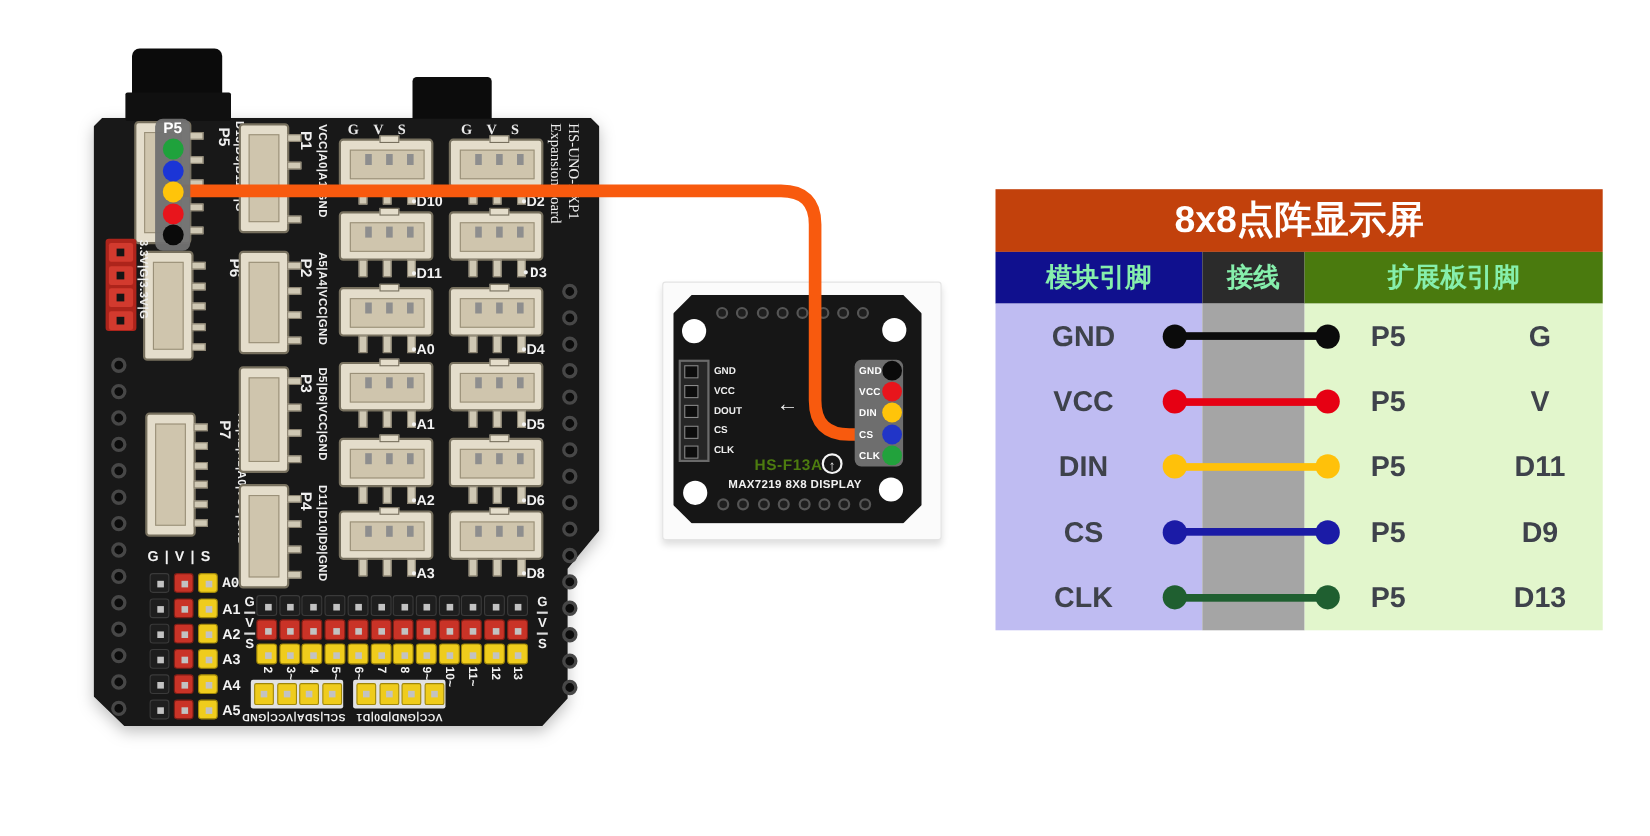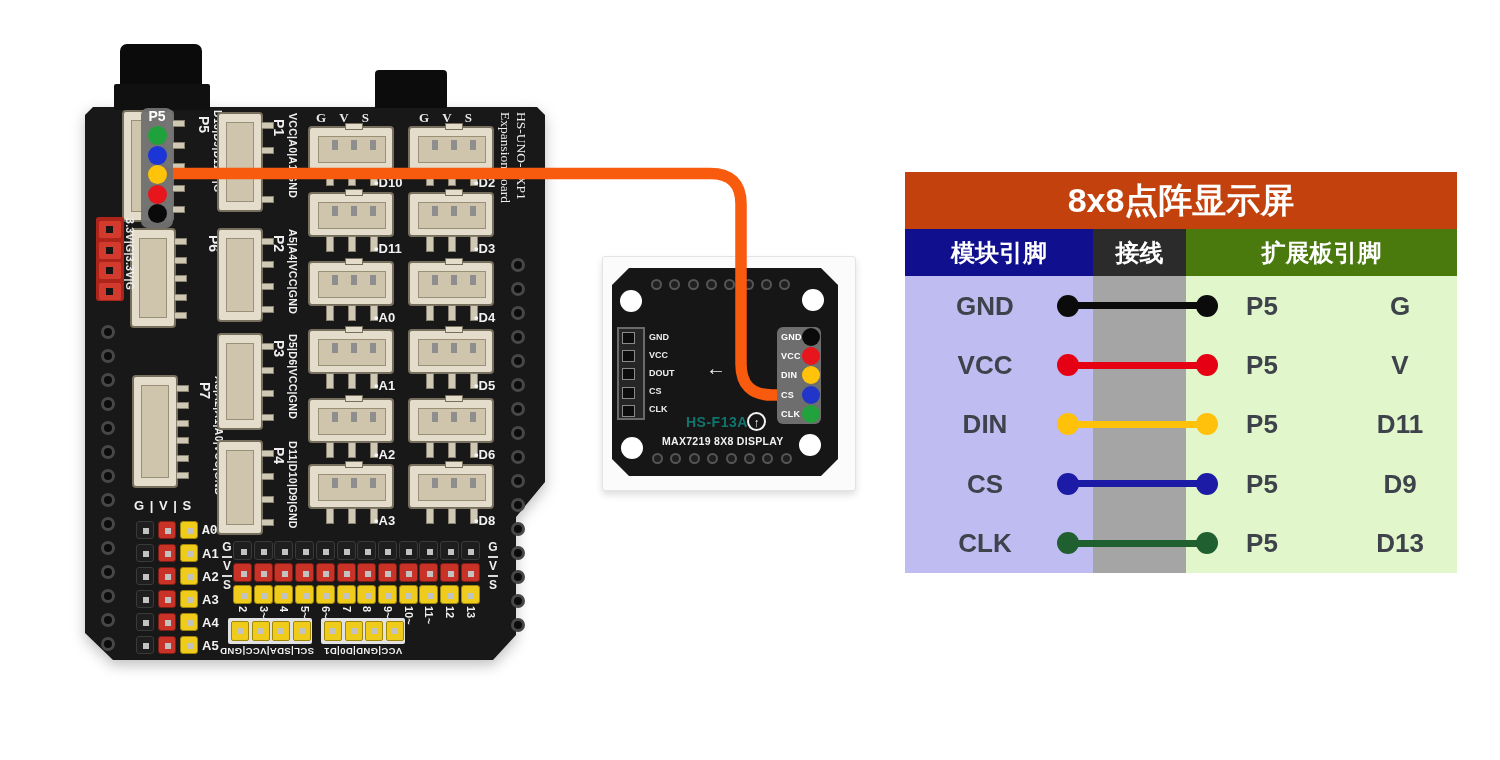--- a/index.html
+++ b/index.html
@@ -66,34 +66,34 @@
   .mod-card{left:602px;top:256px;width:252px;height:233px;background:#FBFBFB;border:1px solid #E4E4E4;
             border-radius:3px;box-shadow:0 4px 7px rgba(0,0,0,.13);}
   .mod-pcb{left:612px;top:268px;width:226px;height:208px;background:#161616;
            clip-path:polygon(17px 0,209px 0,226px 17px,226px 191px,209px 208px,17px 208px,0 191px,0 17px);}
   .mod-hole{position:absolute;width:22px;height:22px;border-radius:50%;background:#fff;}
   .mod-pad{position:absolute;width:7px;height:7px;border-radius:50%;background:#1f1f1f;border:2.5px solid #555;}
   .mod-lconn{left:617px;top:327px;width:28px;height:93px;background:#262626;border:2px solid #6a6a6a;box-sizing:border-box;}
   .mod-lsock{position:absolute;width:13px;height:12px;background:#0d0d0d;border:1px solid #8a8a8a;box-sizing:border-box;}
   .mod-lpin{position:absolute;left:649px;color:#ededed;font-size:9px;font-weight:bold;}
   .mod-arrow{left:706px;top:357px;color:#f2f2f2;font-size:20px;font-weight:bold;}
-  .mod-model{left:686px;top:414px;color:#0f766e;font-size:14px;font-weight:bold;letter-spacing:.5px;}
+  .mod-model{left:686px;top:414px;color:#4d7c0f;font-size:14px;font-weight:bold;letter-spacing:.5px;}
   .mod-circle{left:747px;top:412px;width:19px;height:19px;border:2px solid #f4f4f4;border-radius:50%;
               color:#f4f4f4;font-size:12px;font-weight:bold;text-align:center;line-height:19px;box-sizing:border-box;}
   .mod-sub{left:662px;top:435px;color:#f0f0f0;font-size:10.5px;font-weight:600;letter-spacing:.3px;}
   .mod-rconn{left:777px;top:327px;width:44px;height:97px;background:#6e6e6e;border-radius:6px;}
   .rrow{position:relative;height:19.4px;display:flex;align-items:center;padding-left:4px;box-sizing:border-box;}
   .rrow .rl{color:#fff;font-size:9px;font-weight:bold;letter-spacing:.2px;}
   .rrow .rd{position:absolute;right:1px;top:50%;margin-top:-9px;width:18px;height:18px;border-radius:50%;}
 
   
   .wtable{left:905px;top:172px;width:552px;height:401px;z-index:2;}
   .t-title{position:absolute;left:0;top:0;width:552px;height:57px;color:#fff;font-size:34px;font-weight:bold;
            text-align:center;line-height:57px;}
-  .t-h{position:absolute;top:57px;height:47px;color:#ffffff;font-size:24px;font-weight:bold;text-align:center;line-height:47px;}
+  .t-h{position:absolute;top:57px;height:47px;color:#86efac;font-size:24px;font-weight:bold;text-align:center;line-height:47px;}
   .t-col{position:absolute;top:104px;height:297px;}
   .t-rows{position:absolute;left:0;top:104px;width:552px;height:297px;}
   .trow{position:absolute;left:0;width:552px;height:59.4px;}
   .trow .tpin{position:absolute;left:10px;width:140px;top:50%;transform:translateY(-50%);
               text-align:center;font-size:26px;font-weight:bold;color:#3E424B;}
   .trow .tline{position:absolute;left:163px;width:139px;top:50%;margin-top:-3.5px;height:7px;}
   .trow .tdot{position:absolute;top:50%;margin-top:-11px;width:22px;height:22px;border-radius:50%;}
   .trow .tport{position:absolute;left:325px;width:64px;top:50%;transform:translateY(-50%);
                text-align:center;font-size:26px;font-weight:bold;color:#3E424B;}
   .trow .tbpin{position:absolute;left:435px;width:120px;top:50%;transform:translateY(-50%);
@@ -188,21 +188,21 @@
         <div class="jst" style="position: absolute; left: 408px; top: 192px; width: 86px; height: 45px;">
           <div style="position: absolute; left: 8px; top: 8px; width: 66px; height: 25px; background: rgb(207, 197, 173); border: 1px solid rgb(154, 144, 120);"></div>
           <div class="jpin" style="position: absolute; left: 22px; top: 12px;"></div>
           <div class="jpin" style="position: absolute; left: 41px; top: 12px;"></div>
           <div class="jpin" style="position: absolute; left: 60px; top: 12px;"></div>
           <div style="position: absolute; left: 35px; top: -5px; width: 16px; height: 5px; background: rgb(228, 221, 203); border: 1px solid rgb(119, 112, 94);"></div>
         </div>
         <div class="prong" style="position: absolute; left: 426px; top: 236px;"></div>
         <div class="prong" style="position: absolute; left: 448px; top: 236px;"></div>
         <div class="prong" style="position: absolute; left: 470px; top: 236px;"></div>
-        <div class="sock-label" style="position: absolute; left: 474px; top: 241px;">•D3</div>
+        <div class="sock-label" style="position: absolute; left: 474px; top: 241px; font-family: Liberation Mono, monospace;">•D3</div>
         <div class="jst" style="position: absolute; left: 308px; top: 261px; width: 86px; height: 45px;">
           <div style="position: absolute; left: 8px; top: 8px; width: 66px; height: 25px; background: rgb(207, 197, 173); border: 1px solid rgb(154, 144, 120);"></div>
           <div class="jpin" style="position: absolute; left: 22px; top: 12px;"></div>
           <div class="jpin" style="position: absolute; left: 41px; top: 12px;"></div>
           <div class="jpin" style="position: absolute; left: 60px; top: 12px;"></div>
           <div style="position: absolute; left: 35px; top: -5px; width: 16px; height: 5px; background: rgb(228, 221, 203); border: 1px solid rgb(119, 112, 94);"></div>
         </div>
         <div class="prong" style="position: absolute; left: 326px; top: 305px;"></div>
         <div class="prong" style="position: absolute; left: 348px; top: 305px;"></div>
         <div class="prong" style="position: absolute; left: 370px; top: 305px;"></div>

